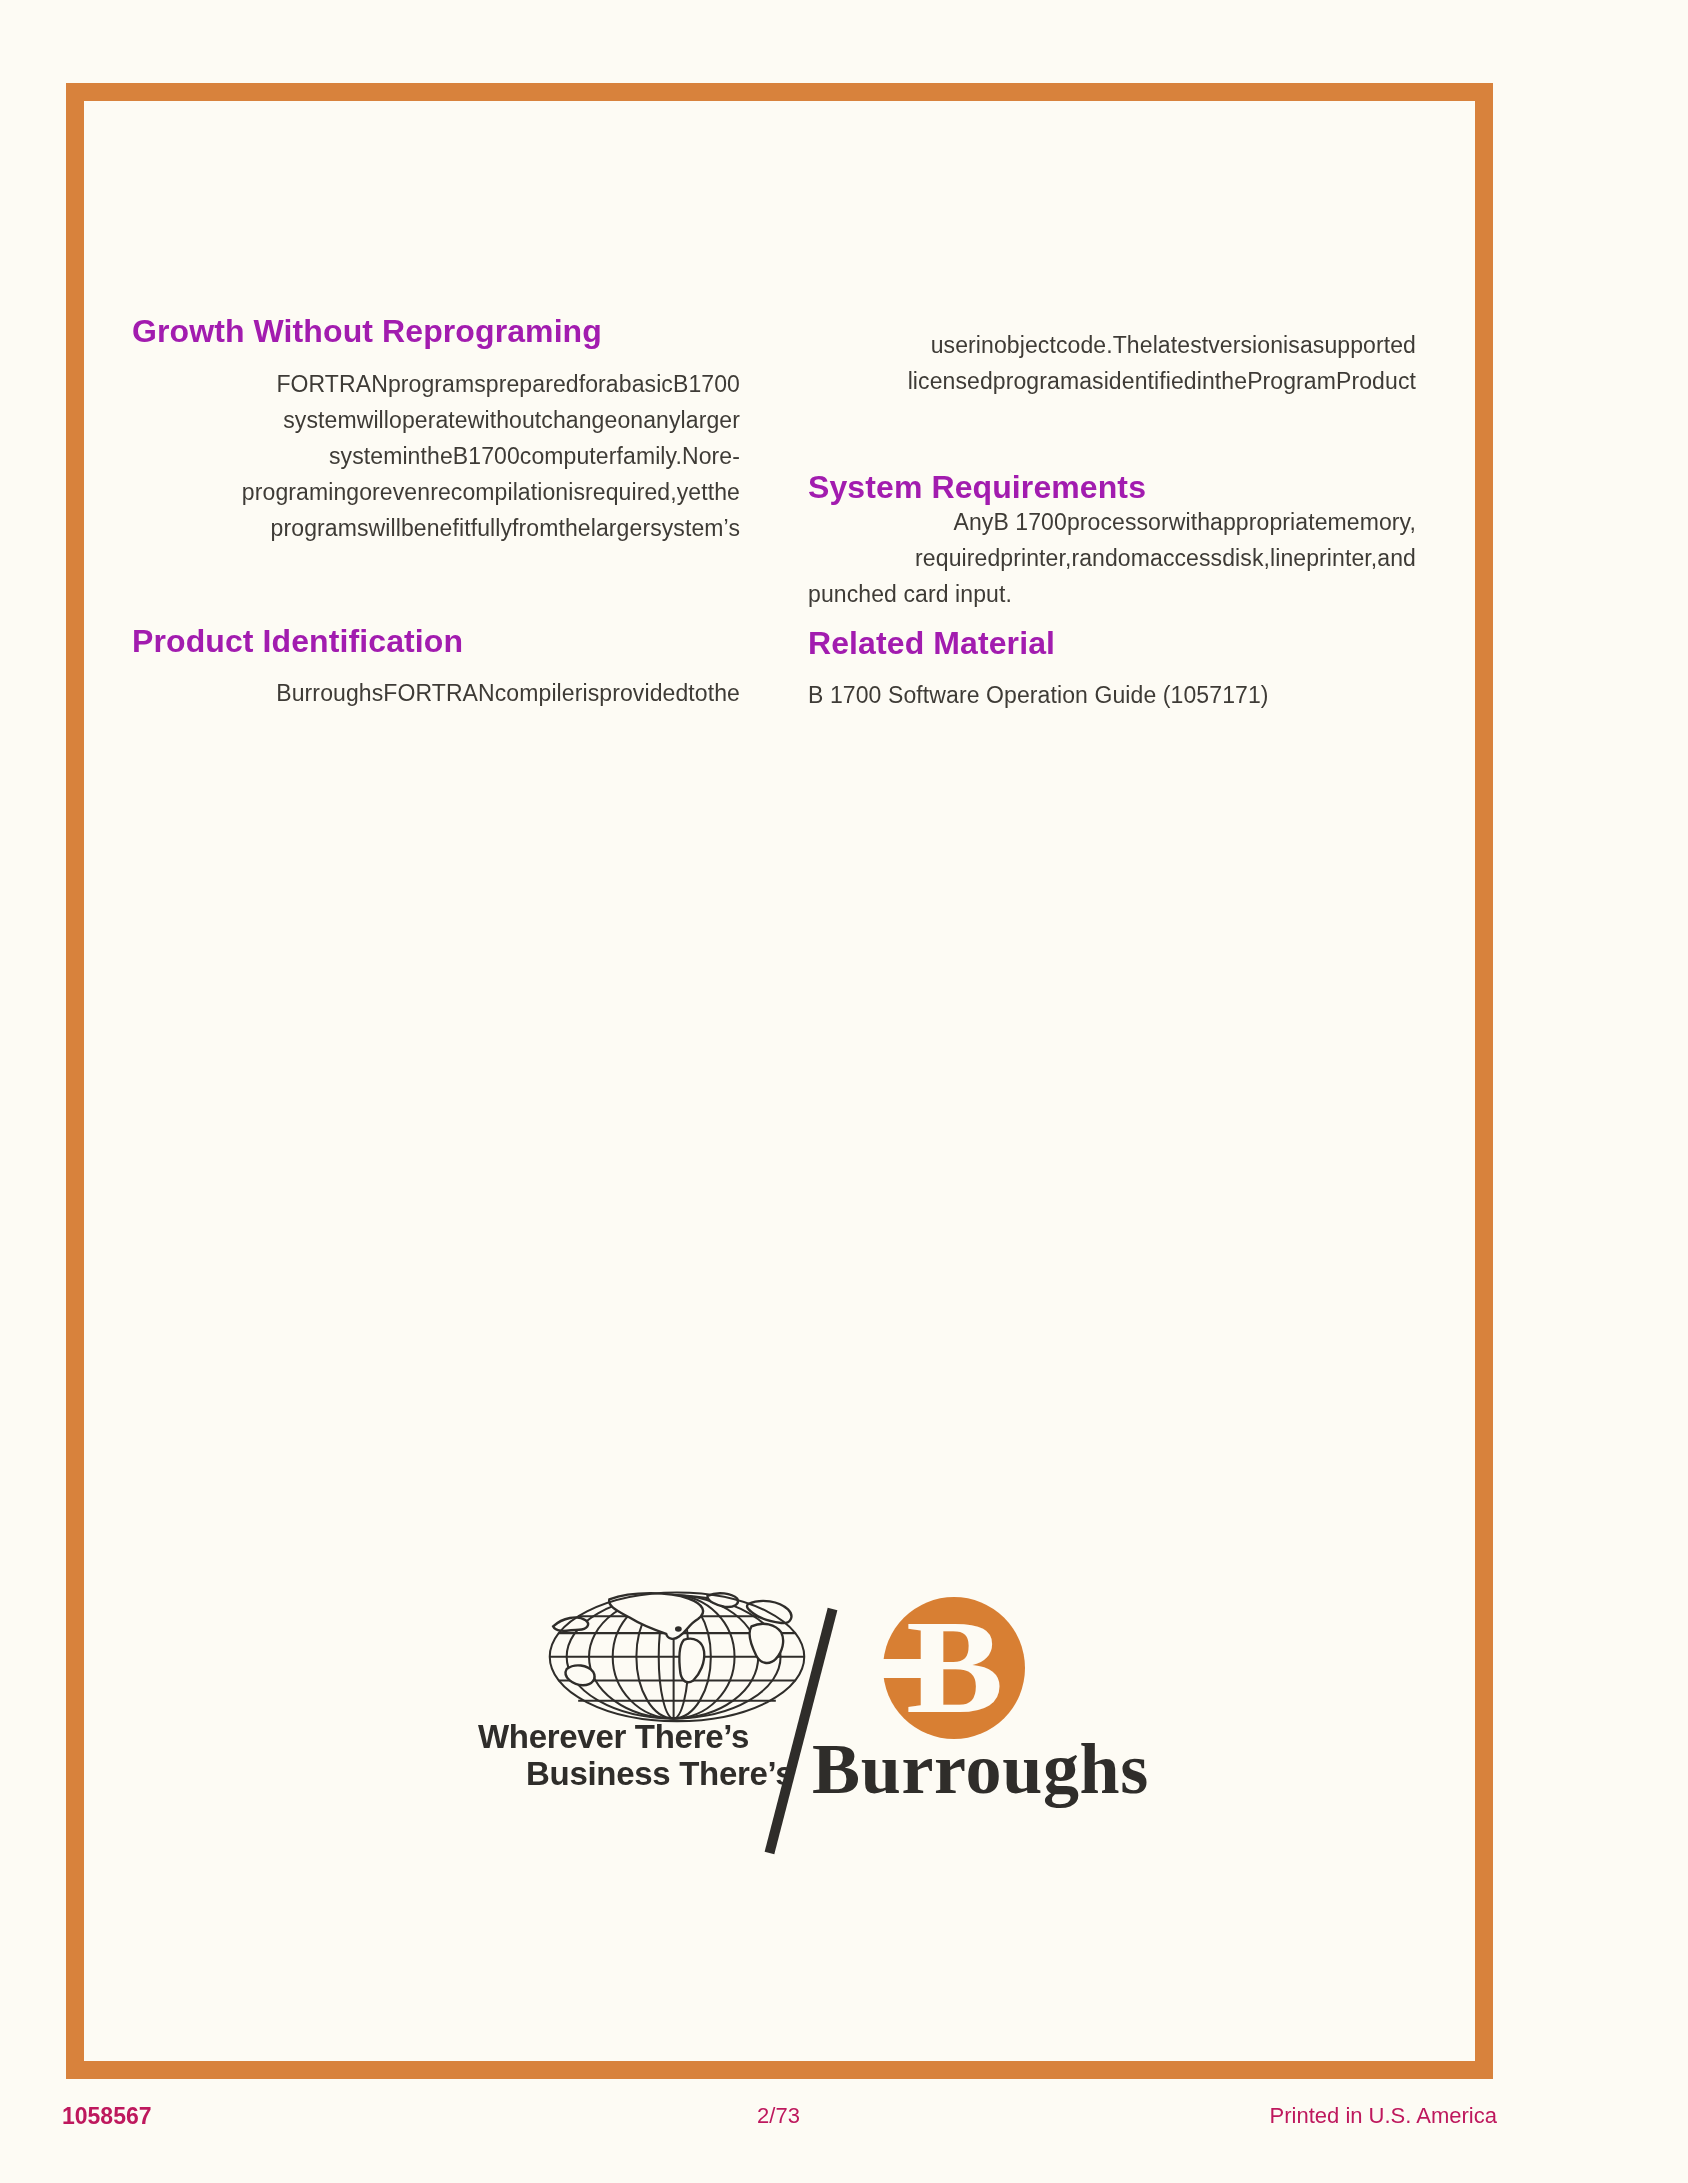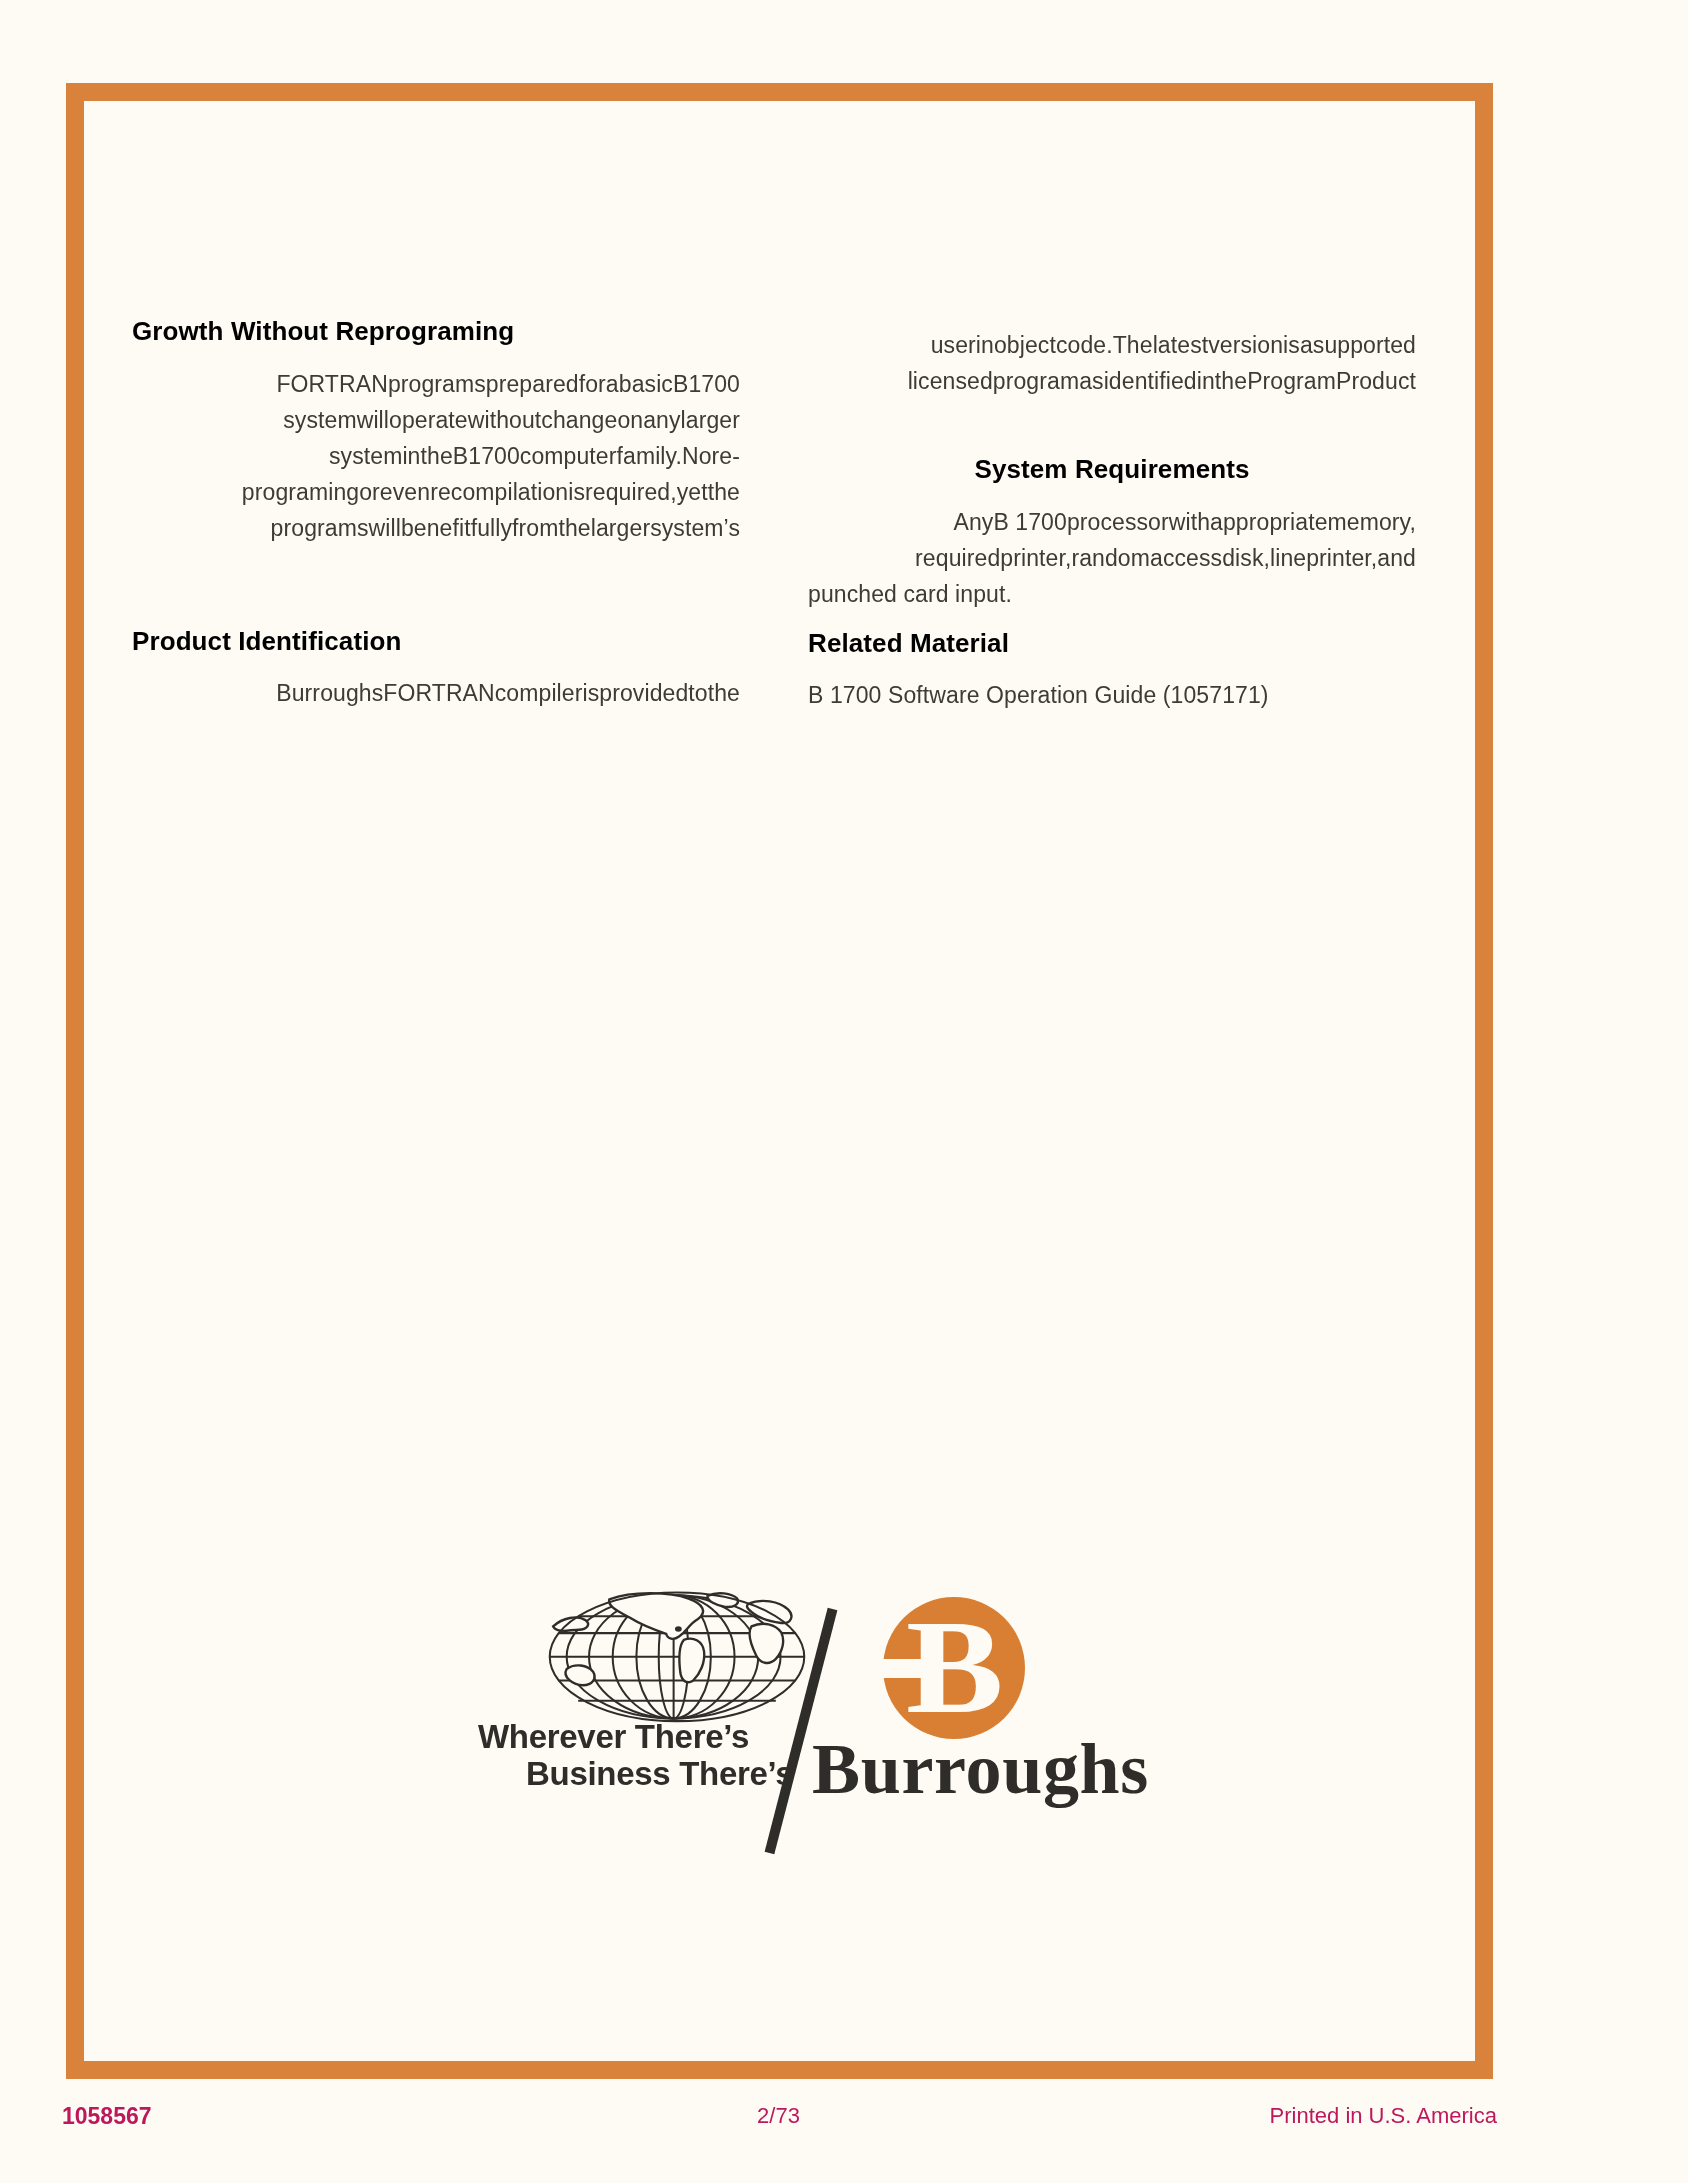--- a/index.html
+++ b/index.html
@@ -14,24 +14,24 @@
   .frame{
     position:absolute;
     left:66px;top:83px;
     width:1391px;height:1960px;
     border:18.3px solid #d8823c;
   }
   .abs{position:absolute;}
   .col{position:absolute;width:608px;}
   h3.sechead{
     margin:0;
-    font-size:26px;
+    font-size:32px;
     line-height:30px;
     font-weight:bold;
-    color:#000000;
+    color:#a21caf;
     letter-spacing:0.1px;
   }
   .para{font-size:23px;color:#3e3b36;}
   .tline{height:36px;line-height:36px;white-space:pre;letter-spacing:0.1px;}
   .tline.just{display:flex;justify-content:flex-end;}
   .tline.just span{white-space:pre;}
   
   .globe-wrap{position:absolute;left:545px;top:1589px;width:264px;height:137px;}
   .tagline{
     position:absolute;
@@ -110,21 +110,21 @@
     <div class="para abs" style="top:675px;width:608px;">
         <div class="tline just"><span>Burroughs</span><span>FORTRAN</span><span>compiler</span><span>is</span><span>provided</span><span>to</span><span>the</span></div>
       </div>
   </div>
 
   <div class="col" style="left:808px;top:0;">
     <div class="para abs" style="top:327px;width:608px;">
         <div class="tline just"><span>user</span><span>in</span><span>object</span><span>code.</span><span>The</span><span>latest</span><span>version</span><span>is</span><span>a</span><span>supported</span></div>
         <div class="tline just"><span>licensed</span><span>program</span><span>as</span><span>identified</span><span>in</span><span>the</span><span>Program</span><span>Product</span></div>
       </div>
-    <h3 class="sechead abs" style="top:454px;width:608px;text-align:center;">System Requirements</h3>
+    <h3 class="sechead abs" style="top:472px;width:608px;">System Requirements</h3>
     <div class="para abs" style="top:504px;width:608px;">
         <div class="tline just"><span>Any</span><span>B&nbsp;1700</span><span>processor</span><span>with</span><span>appropriate</span><span>memory,</span></div>
         <div class="tline just"><span>required</span><span>printer,</span><span>random</span><span>access</span><span>disk,</span><span>line</span><span>printer,</span><span>and</span></div>
         <div class="tline">punched card input.</div>
       </div>
     <h3 class="sechead abs" style="top:628px;width:608px;">Related Material</h3>
     <div class="para abs" style="top:677px;width:608px;">
         <div class="tline">B 1700 Software Operation Guide (1057171)</div>
       </div>
   </div>

